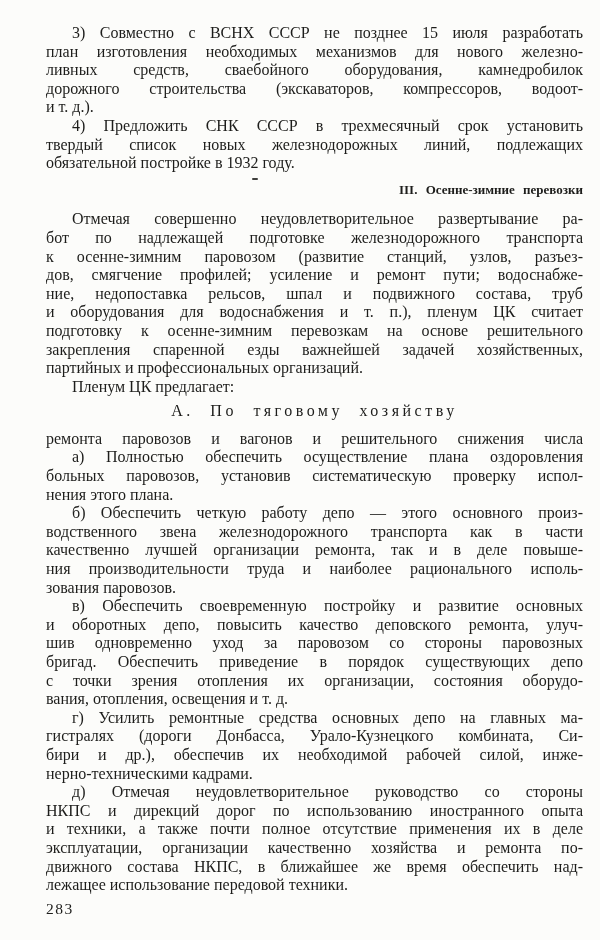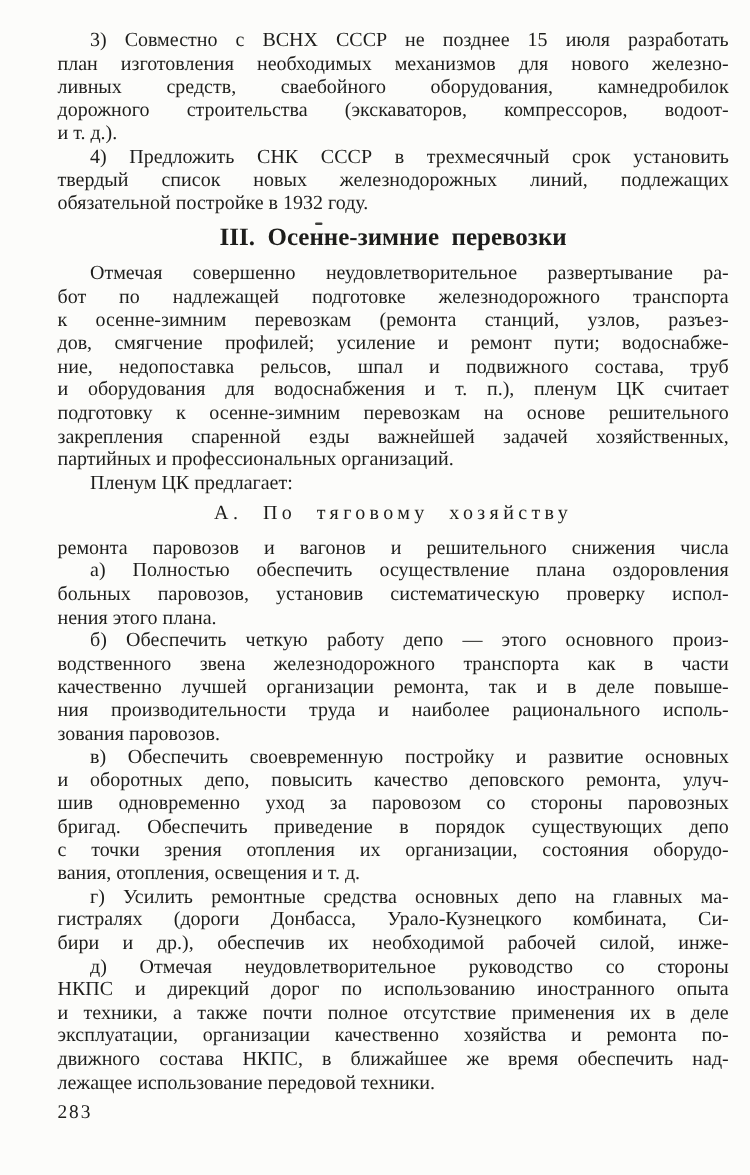--- a/index.html
+++ b/index.html
@@ -28,23 +28,23 @@
     font-size: 16px;
     line-height: 18.6px;
     text-align: justify;
     text-align-last: justify;
     text-justify: inter-word;
   }
   .line.last { text-align-last: left; }
   .line.first { text-indent: 26px; }
   .h-bold {
     font-weight: 700;
-    font-size: 20px;
+    font-size: 13px;
     line-height: 18.6px;
-    text-align: center;
+    text-align: right;
     word-spacing: 5px;
     margin: 8px 0 11px 0;
   }
   .h-spaced {
     font-size: 16px;
     line-height: 18.6px;
     text-align: center;
     letter-spacing: 3.5px;
     word-spacing: 9px;
     margin: 6px 0 9px 0;
@@ -79,21 +79,21 @@
       </div>
       <div class="para">
         <div class="line first">4) Предложить СНК СССР в трехмесячный срок установить</div>
         <div class="line">твердый список новых железнодорожных линий, подлежащих</div>
         <div class="line last">обязательной постройке в 1932 году.</div>
       </div>
       <div class="h-bold">III. Осенне-зимние перевозки</div>
       <div class="para">
         <div class="line first">Отмечая совершенно неудовлетворительное развертывание ра-</div>
         <div class="line">бот по надлежащей подготовке железнодорожного транспорта</div>
-        <div class="line">к осенне-зимним перевозкам (ремонта станций, узлов, разъез-</div>
+        <div class="line">к осенне-зимним паровозом (развитие станций, узлов, разъез-</div>
         <div class="line">дов, смягчение профилей; усиление и ремонт пути; водоснабже-</div>
         <div class="line">ние, недопоставка рельсов, шпал и подвижного состава, труб</div>
         <div class="line">и оборудования для водоснабжения и т. п.), пленум ЦК считает</div>
         <div class="line">подготовку к осенне-зимним перевозкам на основе решительного</div>
         <div class="line">закрепления спаренной езды важнейшей задачей хозяйственных,</div>
         <div class="line last">партийных и профессиональных организаций.</div>
       </div>
       <div class="para">
         <div class="line first last">Пленум ЦК предлагает:</div>
       </div>
@@ -116,20 +116,21 @@
         <div class="line">и оборотных депо, повысить качество деповского ремонта, улуч-</div>
         <div class="line">шив одновременно уход за паровозом со стороны паровозных</div>
         <div class="line">бригад. Обеспечить приведение в порядок существующих депо</div>
         <div class="line">с точки зрения отопления их организации, состояния оборудо-</div>
         <div class="line last">вания, отопления, освещения и т. д.</div>
       </div>
       <div class="para">
         <div class="line first">г) Усилить ремонтные средства основных депо на главных ма-</div>
         <div class="line">гистралях (дороги Донбасса, Урало-Кузнецкого комбината, Си-</div>
         <div class="line">бири и др.), обеспечив их необходимой рабочей силой, инже-</div>
+        <div class="line last">нерно-техническими кадрами.</div>
       </div>
       <div class="para">
         <div class="line first">д) Отмечая неудовлетворительное руководство со стороны</div>
         <div class="line">НКПС и дирекций дорог по использованию иностранного опыта</div>
         <div class="line">и техники, а также почти полное отсутствие применения их в деле</div>
         <div class="line">эксплуатации, организации качественно хозяйства и ремонта по-</div>
         <div class="line">движного состава НКПС, в ближайшее же время обеспечить над-</div>
         <div class="line last">лежащее использование передовой техники.</div>
       </div>
     </div>

